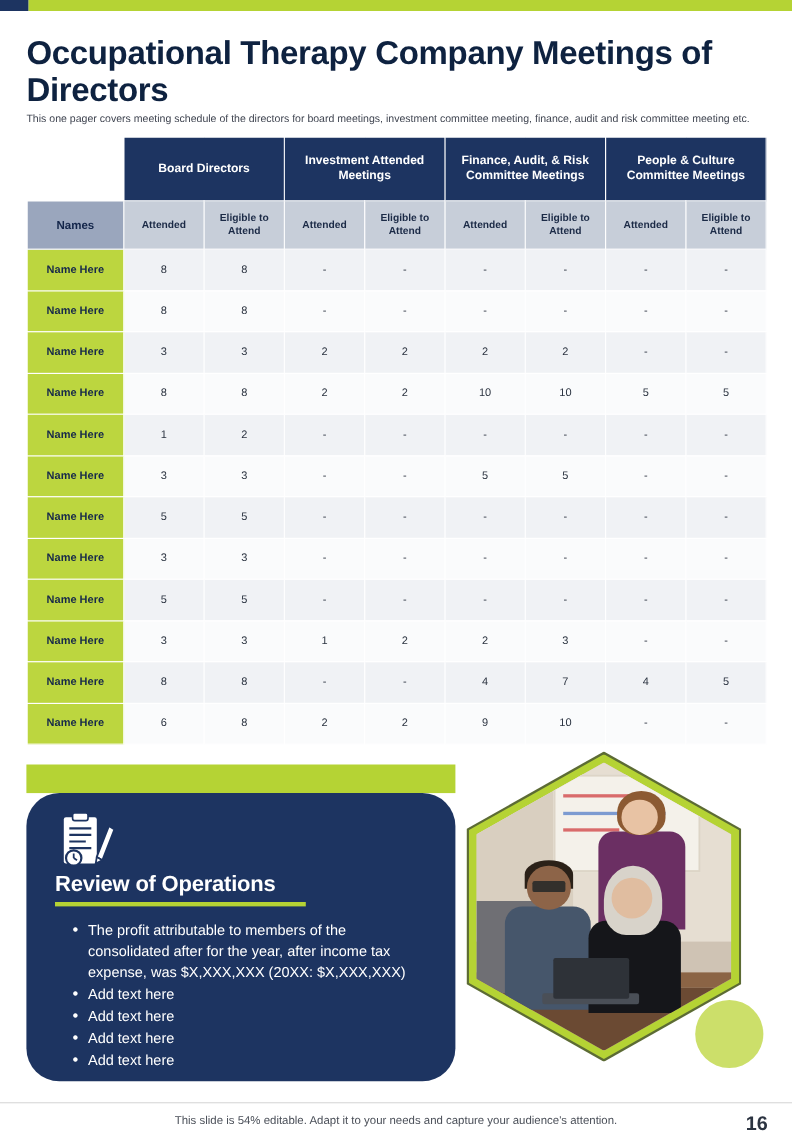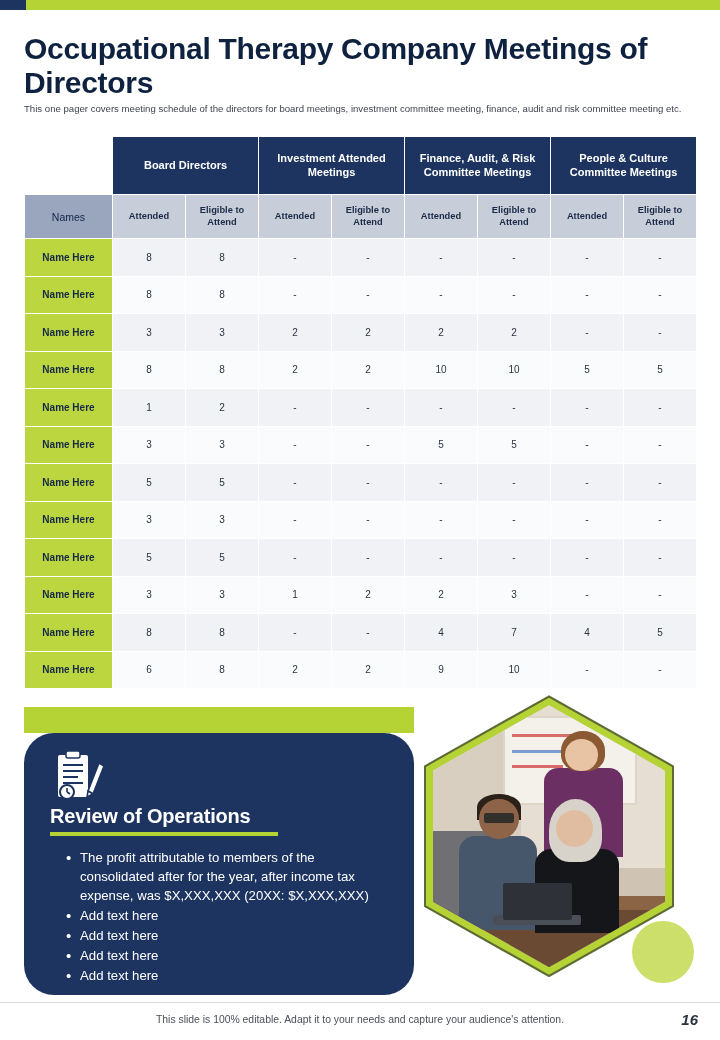--- a/index.html
+++ b/index.html
@@ -41,21 +41,21 @@
     font-weight: bold;
     color: #0e2240;
     line-height: 1.12;
     letter-spacing: -0.3px;
     margin: 0 0 4px 0;
   }
   .subtitle {
     font-size: 9.6px;
     color: #3f4450;
     line-height: 1.35;
-    margin: 0 0 20px 0;
+    margin: 0 0 8px 0;
     max-width: 660px;
   }
 
   
   table.meeting-table {
     width: 672px;
     border-collapse: collapse;
     table-layout: fixed;
   }
   table.meeting-table td, table.meeting-table th {
@@ -74,21 +74,21 @@
     text-align: center;
     height: 58px;
     line-height: 1.25;
     padding: 4px 6px;
   }
 
   .sub-head-names {
     background: #9aa6bd;
     color: #13254a;
     font-size: 10.5px;
-    font-weight: normal;
+    font-weight: bold;
     text-align: center;
     height: 44px;
   }
   .sub-head {
     background: #c7ced9;
     color: #1b2a46;
     font-size: 9.3px;
     font-weight: bold;
     text-align: center;
     height: 44px;
@@ -243,24 +243,23 @@
   .footer-text {
     position: absolute;
     left: 0; right: 0; top: 11px;
     text-align: center;
     font-size: 10.4px;
     color: #4a4f58;
   }
   .page-num {
     position: absolute;
     right: 22px; top: 8px;
-    font-size: 15px;
+    font-size: 18px;
     font-weight: bold;
     color: #2b3340;
-    font-style: italic;
   }
 </style>
 </head>
 <body>
 
 <div class="top-bar-dark"></div>
 <div class="top-bar-green"></div>
 
 <div class="page">
 
@@ -493,15 +492,15 @@
         </div>
       </div>
       <div class="hex-dot"></div>
     </div>
 
   </div>
 
 </div>
 
 <div class="footer">
-  <div class="footer-text">This slide is 100% editable. Adapt it to your needs and capture your audience's attention.</div>
+  <div class="footer-text">This slide is 54% editable. Adapt it to your needs and capture your audience's attention.</div>
   <div class="page-num">16</div>
 </div>
 
 </body></html>

